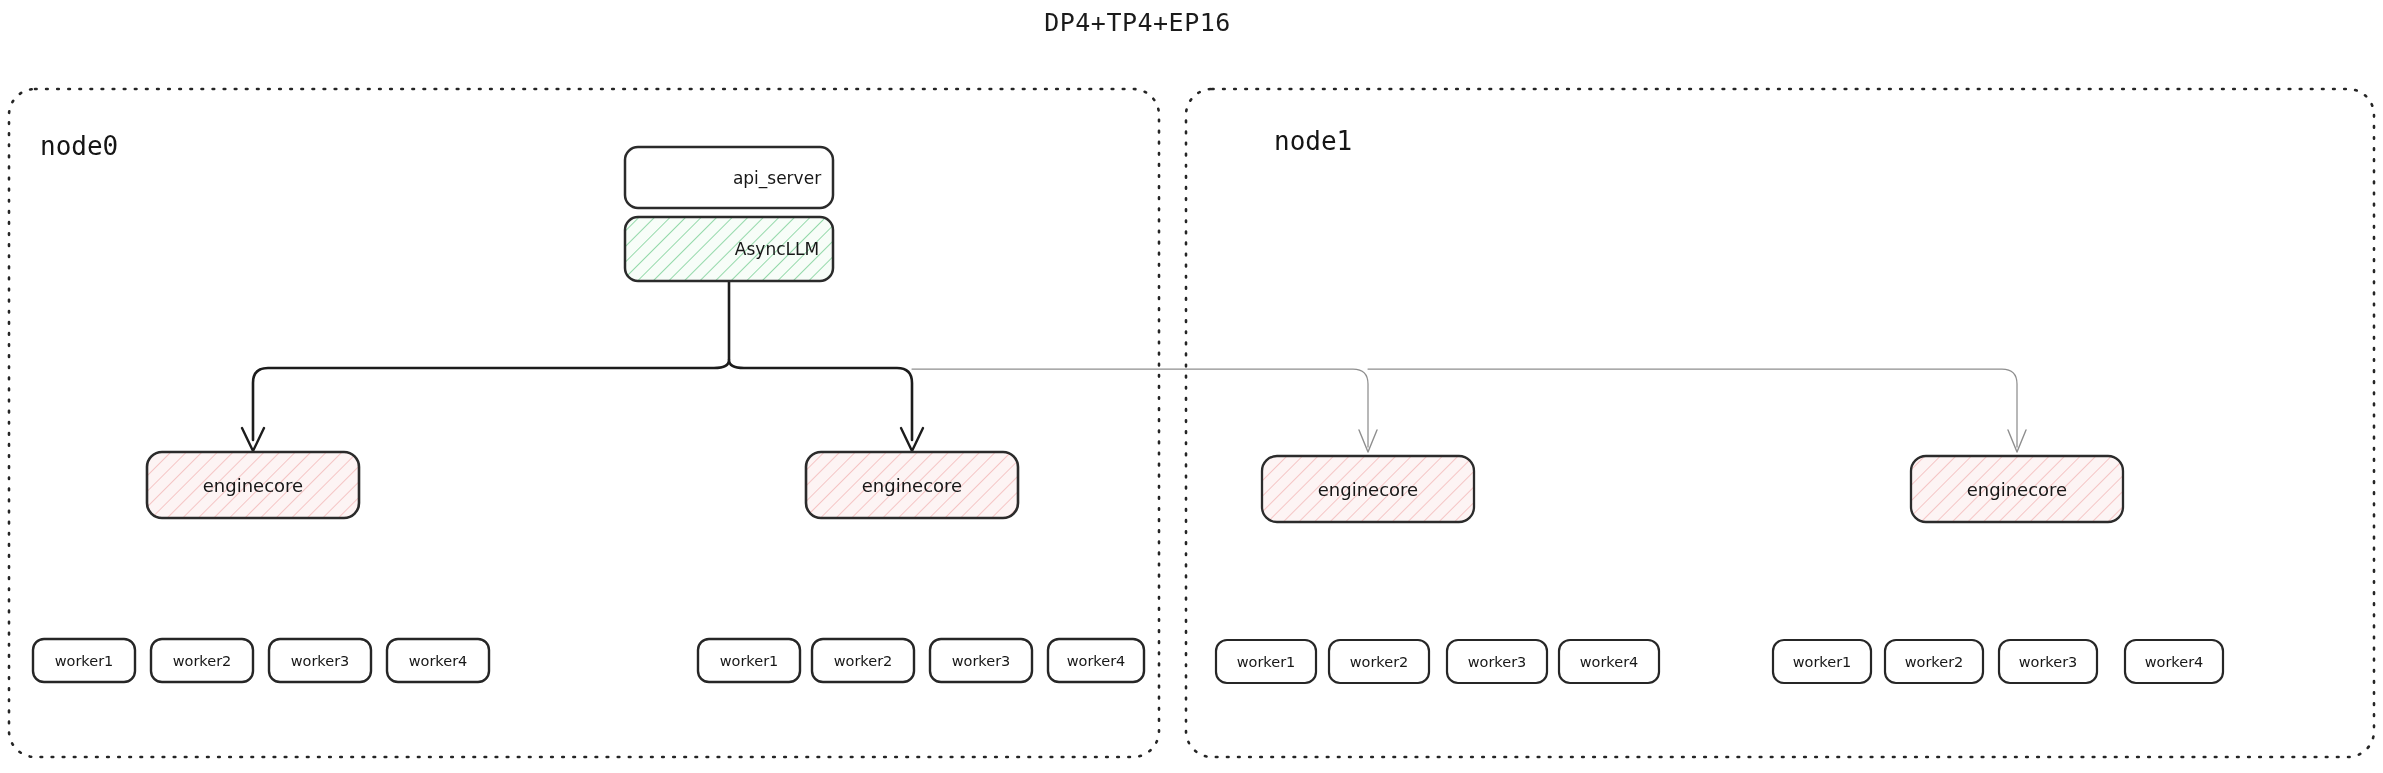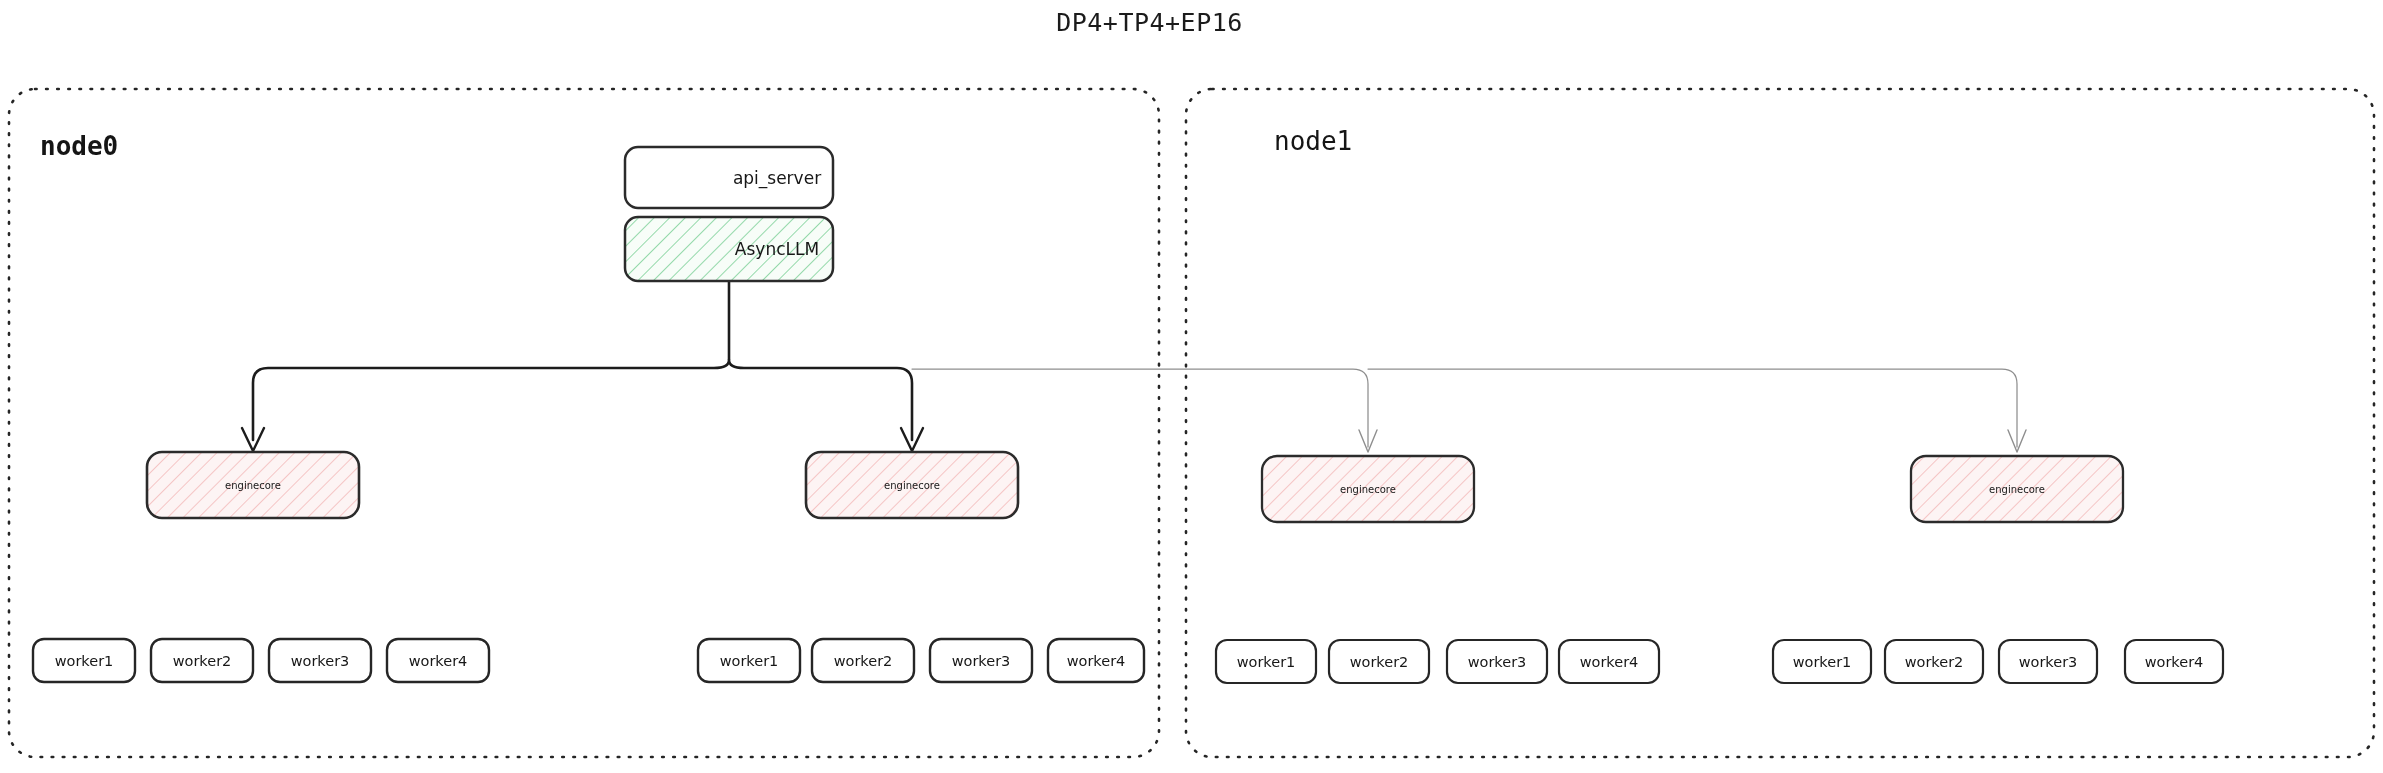--- a/index.html
+++ b/index.html
@@ -10,34 +10,33 @@
   }
   #stage{position:absolute;left:0;top:0;width:2383px;height:773px;}
   svg.layer{position:absolute;left:0;top:0;width:2383px;height:773px;overflow:visible;}
   #edges{z-index:1;}
   #boxes{z-index:2;}
   .ttl{
     position:absolute;left:0;top:8px;width:2275px;text-align:center;
     font-family:"DejaVu Sans Mono","Liberation Mono",monospace;
     font-size:25px;letter-spacing:.5px;color:#1b1b1b;z-index:4;
     white-space:nowrap;
-    margin-left:12px;
   }
   .nodelbl{
     position:absolute;font-family:"DejaVu Sans Mono","Liberation Mono",monospace;
     font-size:26px;color:#151515;z-index:4;white-space:nowrap;
   }
   .boxlbl{
     position:absolute;z-index:4;color:#171717;
     font-family:"DejaVu Sans","Liberation Sans",sans-serif;
     display:flex;align-items:center;justify-content:center;
     white-space:nowrap;pointer-events:none;
   }
   .boxlbl.big{font-size:17px;margin-left:48px;}
-  .boxlbl.mid{font-size:10px;}
+  .boxlbl.mid{font-size:18px;}
   .boxlbl.sm{font-size:14.5px;border-radius:13px;}
 </style>
 </head>
 <body>
 
 <div id="stage">
 
   <div class="ttl">DP4+TP4+EP16</div>
 
   <svg class="layer" id="edges" viewBox="0 0 2383 773" preserveAspectRatio="none">
@@ -104,21 +103,21 @@
     <rect x="1329" y="640" width="100" height="43" rx="11" ry="11" fill="#ffffff" stroke="#262626" stroke-width="2.2"></rect>
     <rect x="1447" y="640" width="100" height="43" rx="11" ry="11" fill="#ffffff" stroke="#262626" stroke-width="2.2"></rect>
     <rect x="1559" y="640" width="100" height="43" rx="11" ry="11" fill="#ffffff" stroke="#262626" stroke-width="2.2"></rect>
 
     <rect x="1773" y="640" width="98" height="43" rx="11" ry="11" fill="#ffffff" stroke="#262626" stroke-width="2.2"></rect>
     <rect x="1885" y="640" width="98" height="43" rx="11" ry="11" fill="#ffffff" stroke="#262626" stroke-width="2.2"></rect>
     <rect x="1999" y="640" width="98" height="43" rx="11" ry="11" fill="#ffffff" stroke="#262626" stroke-width="2.2"></rect>
     <rect x="2125" y="640" width="98" height="43" rx="11" ry="11" fill="#ffffff" stroke="#262626" stroke-width="2.2"></rect>
   </svg>
 
-  <div class="nodelbl" style="left:40px;top:131px;font-weight:bold;">node0</div>
+  <div class="nodelbl" style="left:40px;top:131px;">node0</div>
   <div class="nodelbl" style="left:1274px;top:126px;">node1</div>
 
   <div class="boxlbl big" style="left:625px;top:147px;width:208px;height:61px;">api_server</div>
   <div class="boxlbl big" style="left:625px;top:217px;width:208px;height:64px;">AsyncLLM</div>
 
   <div class="boxlbl mid" style="left:147px;top:452px;width:212px;height:66px;">enginecore</div>
   <div class="boxlbl mid" style="left:806px;top:452px;width:212px;height:66px;">enginecore</div>
   <div class="boxlbl mid" style="left:1262px;top:456px;width:212px;height:66px;">enginecore</div>
   <div class="boxlbl mid" style="left:1911px;top:456px;width:212px;height:66px;">enginecore</div>
 

